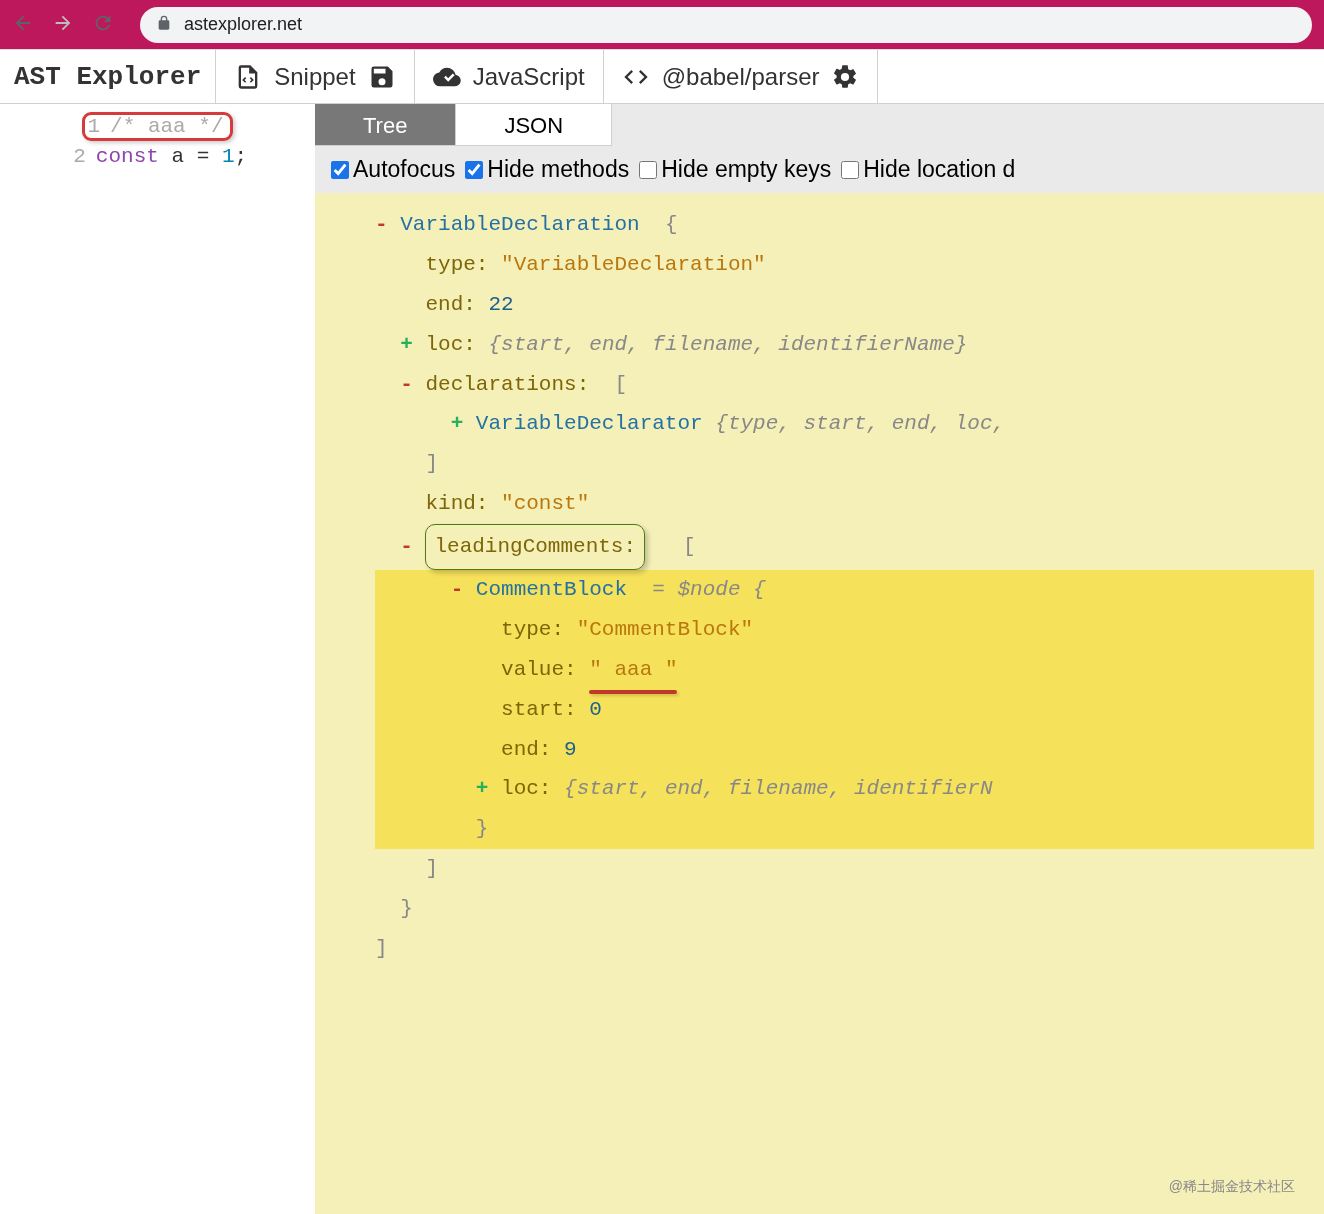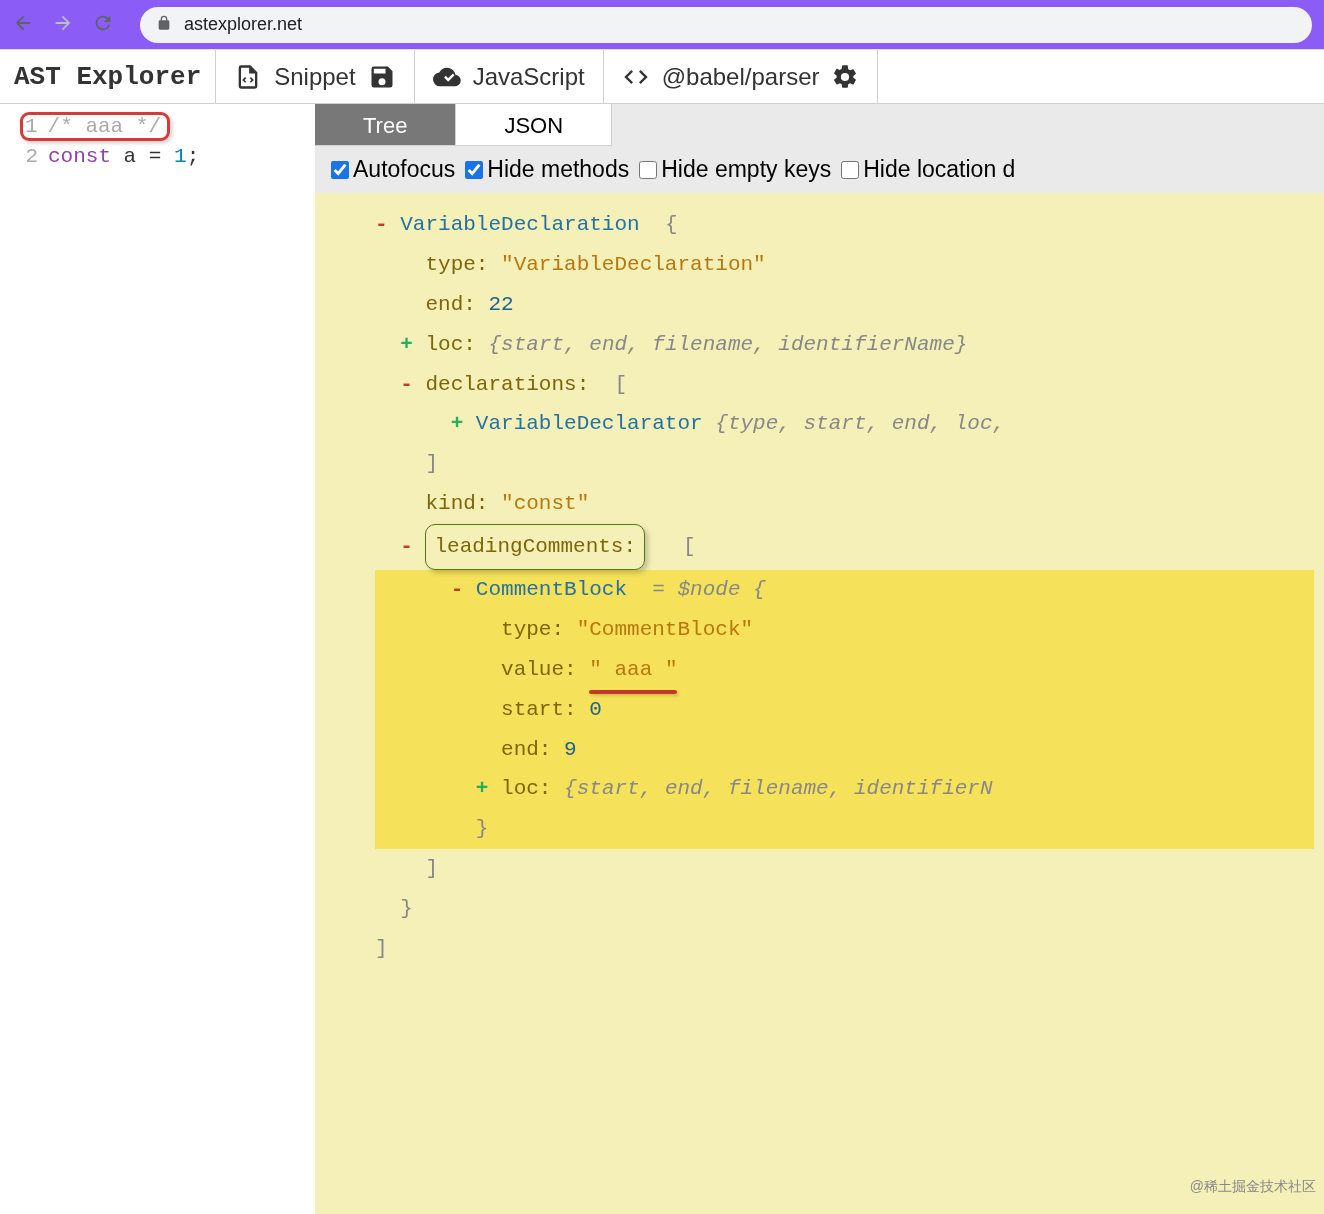--- a/index.html
+++ b/index.html
@@ -1,39 +1,39 @@
 <!DOCTYPE html>
 <html><head>
   <meta charset="utf-8">
   <style>
     * { box-sizing: border-box; margin: 0; padding: 0; }
     body { font-family: -apple-system, BlinkMacSystemFont, "Segoe UI", Arial, sans-serif; font-size: 14px; background: #fff; width: 1324px; overflow: hidden; }
     
     
-    .browser-bar { display: flex; align-items: center; height: 50px; padding: 0 12px; gap: 18px; background: #8b5cf6; border-bottom: 1px solid #e0e0e0; text-align: right; }
+    .browser-bar { display: flex; align-items: center; height: 50px; padding: 0 12px; gap: 18px; background: #be185d; border-bottom: 1px solid #e0e0e0; text-align: right; }
     .nav-btn { cursor: pointer; color: #5f6368; }
     .nav-btn.disabled { color: #bdbdbd; }
     .nav-btn svg { width: 22px; height: 22px; }
     .addr-bar { display: flex; align-items: center; gap: 12px; flex: 1; height: 36px; background: #f1f3f4; border-radius: 18px; padding: 0 16px; margin-left: 8px; }
     .lock-icon svg { width: 16px; height: 16px; fill: #5f6368; }
     .url { color: #202124; font-size: 18px; }
     
     
     .toolbar { display: flex; align-items: center; height: 54px; background: #fff; border-bottom: 1px solid #d0d0d0; }
     .app-title { font-family: "Courier New", monospace; font-weight: bold; font-size: 26px; color: #333; padding: 0 14px; }
     .tool-sep { width: 1px; height: 54px; background: #d0d0d0; }
     .tool-item { display: flex; align-items: center; gap: 12px; padding: 0 18px; font-size: 24px; color: #333; cursor: pointer; height: 54px; }
     .tool-item svg { width: 28px; height: 28px; fill: #333; }
     
     
     .main { display: flex; height: 1110px; }
     
     
     .editor { width: 315px; background: #fff; font-family: "Courier New", monospace; font-size: 21px; padding-top: 6px; }
-    .code-line { display: flex; padding: 2px 20px; }
+    .code-line { display: flex; padding: 2px 20px; justify-content: center; }
     .gutter { width: 18px; text-align: right; color: #aaa; margin-right: 10px; }
     .highlight-box { border: 3px solid #d73a3a; border-radius: 9px; padding: 0 6px 0 2px; box-shadow: 2px 2px 4px rgba(0,0,0,0.2); }
     .tok-comment { color: #aaa; }
     .tok-keyword { color: #8e44ad; }
     .tok-var { color: #333; }
     .tok-op { color: #333; }
     .tok-num { color: #0086b3; }
     
     
     .ast-panel { flex: 1; background: #eaeaea; display: flex; flex-direction: column; }
@@ -52,21 +52,21 @@
     .node-name { color: #2471a3; }
     .prop-key { color: #7d6608; }
     .brace { color: #888; }
     .string-val { color: #b9770e; }
     .num-val { color: #1f618d; }
     .muted { color: #888; font-style: italic; }
     .mark-box { display: inline-block; border: 1px solid #4d7c0f; border-radius: 10px; padding: 2px 8px; box-shadow: 3px 3px 5px rgba(0,0,0,0.2); }
     .under-red { position: relative; display: inline-block; }
     .under-red::after { content: ""; position: absolute; left: 0; right: 0; bottom: -4px; height: 4px; background: #c0392b; border-radius: 2px; box-shadow: 2px 2px 3px rgba(0,0,0,0.15); }
     .nested-hl { background: #f5e15a; display: block; padding-left: 0; }
-    .watermark { position: absolute; right: 8px; bottom: 14px; color: #888; font-size: 14px; font-family: sans-serif; }
+    .watermark { position: absolute; right: 29px; bottom: 14px; color: #888; font-size: 14px; font-family: sans-serif; }
   </style>
 </head>
 <body>
 
 <div class="browser-bar">
   <span class="nav-btn">
     <svg viewBox="0 0 24 24">
         <path d="M20 11H7.83l5.59-5.59L12 4l-8 8 8 8 1.41-1.41L7.83 13H20v-2z" fill="currentColor"></path>
       </svg>
   </span>

